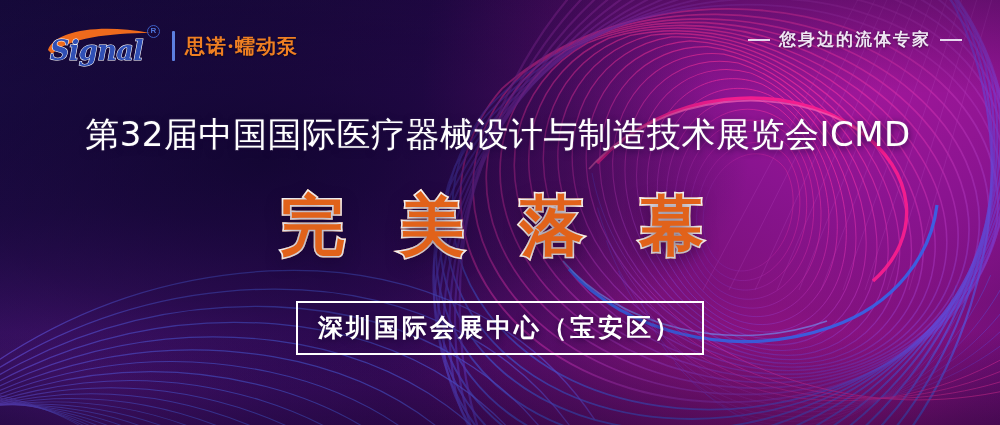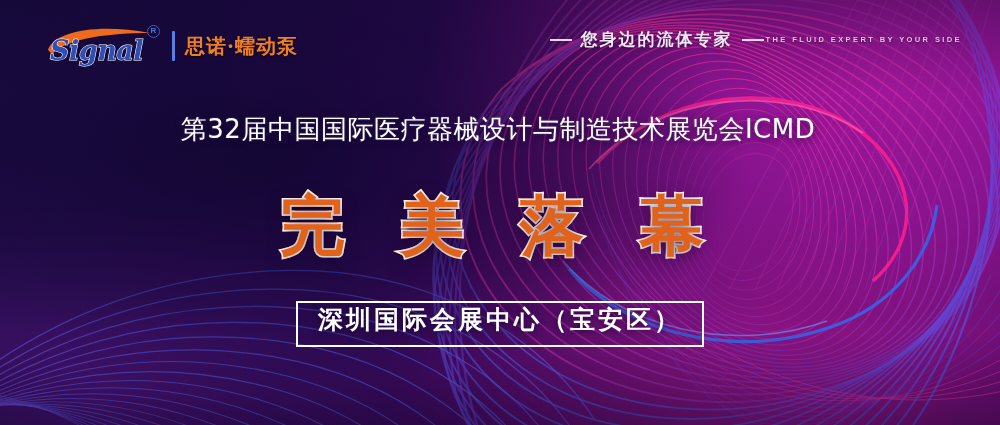--- a/index.html
+++ b/index.html
@@ -43,42 +43,42 @@
   .divider-bar{width:3px;height:30px;background:#5d7fe0;border-radius:1px;}
   .cn-brand{
     color:#ef7f22;font-size:20px;font-weight:700;letter-spacing:1px;
     font-family:"DejaVu Serif","Liberation Serif",serif;
     text-shadow:0 1px 2px rgba(0,0,0,0.55);
     white-space:nowrap;
   }
 
   .tagline{
     position:absolute;right:38px;top:28px;
-    display:flex;align-items:center;gap:2px;
+    display:flex;flex-direction:column;align-items:center;gap:2px;
   }
   .tagline-main{
     display:flex;align-items:center;gap:9px;
     color:#efe6f4;font-size:17px;font-weight:700;letter-spacing:2px;
     font-family:"DejaVu Sans","Liberation Sans",sans-serif;
     text-shadow:0 1px 3px rgba(0,0,0,0.5);
     white-space:nowrap;
   }
   .tl-dash{width:22px;height:2px;background:#e6d8ee;display:inline-block;}
   .tagline-sub{
     color:#d9c8e6;font-size:7.5px;letter-spacing:2.4px;font-weight:700;
     text-shadow:0 1px 2px rgba(0,0,0,0.45);
     white-space:nowrap;
   }
 
   
   .headline{
     position:absolute;left:0;right:4px;top:112px;
     text-align:center;
     color:#ffffff;
-    font-size:26px;font-weight:400;letter-spacing:0.5px;
+    font-size:34px;font-weight:400;letter-spacing:0.5px;
     font-family:"DejaVu Sans","Liberation Sans",sans-serif;
     text-shadow:0 2px 7px rgba(20,0,50,0.85), 0 0 2px rgba(255,255,255,0.25);
     white-space:nowrap;
   }
 
   
   .bigword{
     position:absolute;left:0;right:0;top:182px;
     text-align:center;white-space:nowrap;
     font-family:"DejaVu Sans","Liberation Sans",sans-serif;
@@ -90,21 +90,21 @@
   }
   .bigword-inner{
     background:linear-gradient(180deg,#f07a1d 0%, #e4621a 52%, #d9540f 100%);
     -webkit-background-clip:text;background-clip:text;
   }
 
   
   .venue{
     position:absolute;left:50%;top:301px;transform:translateX(-50%);
     border:2.5px solid #ffffff;
-    padding:0 20px 9px;
+    padding:8px 20px 9px;
     color:#ffffff;
     font-size:25px;font-weight:700;letter-spacing:3px;
     font-family:"DejaVu Sans","Liberation Sans",sans-serif;
     text-shadow:0 2px 6px rgba(20,0,45,0.75);
     white-space:nowrap;
     background:rgba(40,8,70,0.10);
   }
 </style>
 </head>
 <body>
@@ -264,21 +264,20 @@
     <div class="divider-bar"></div>
     <div class="cn-brand">思诺·蠕动泵</div>
   </div>
 
   <div class="tagline">
     <div class="tagline-main">
       <span class="tl-dash"></span>
       <span>您身边的流体专家</span>
       <span class="tl-dash"></span>
     </div>
-    <div class="tagline-sub">THE FLUID EXPERT BY YOUR SIDE</div>
   </div>
 
   <div class="headline">第32届中国国际医疗器械设计与制造技术展览会ICMD</div>
 
   <div class="bigword">
     <span class="bigword-inner">完 美 落 幕</span>
   </div>
 
   <div class="venue">深圳国际会展中心（宝安区）</div>
 

